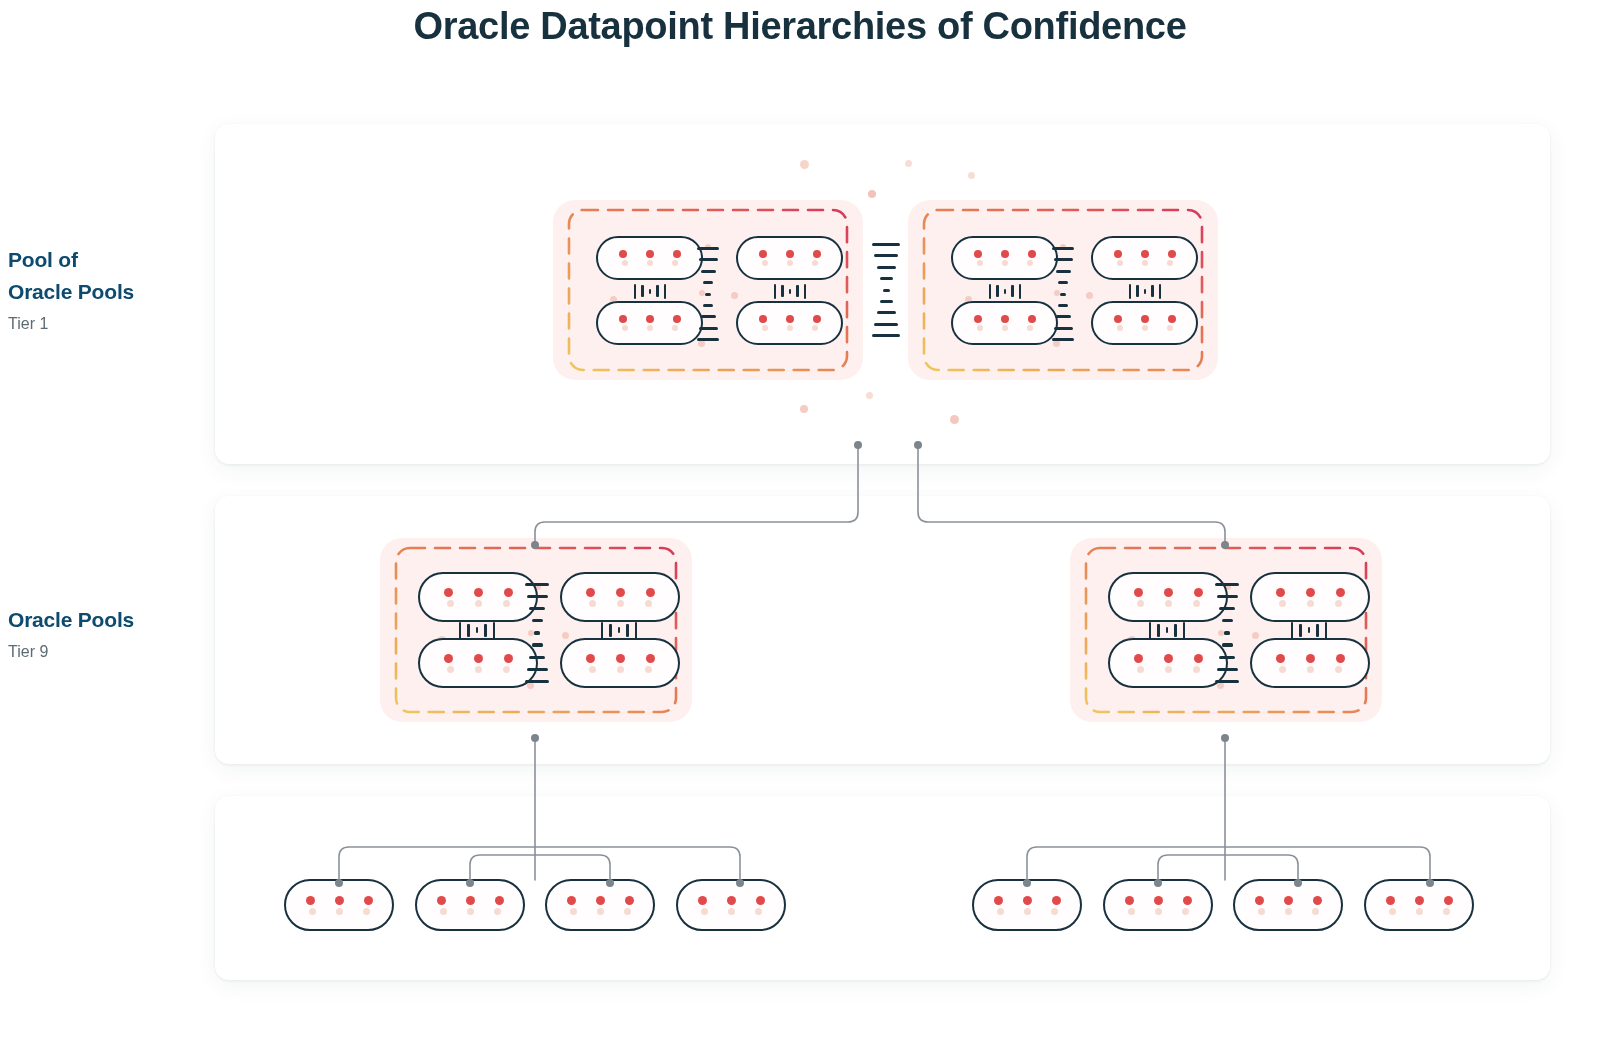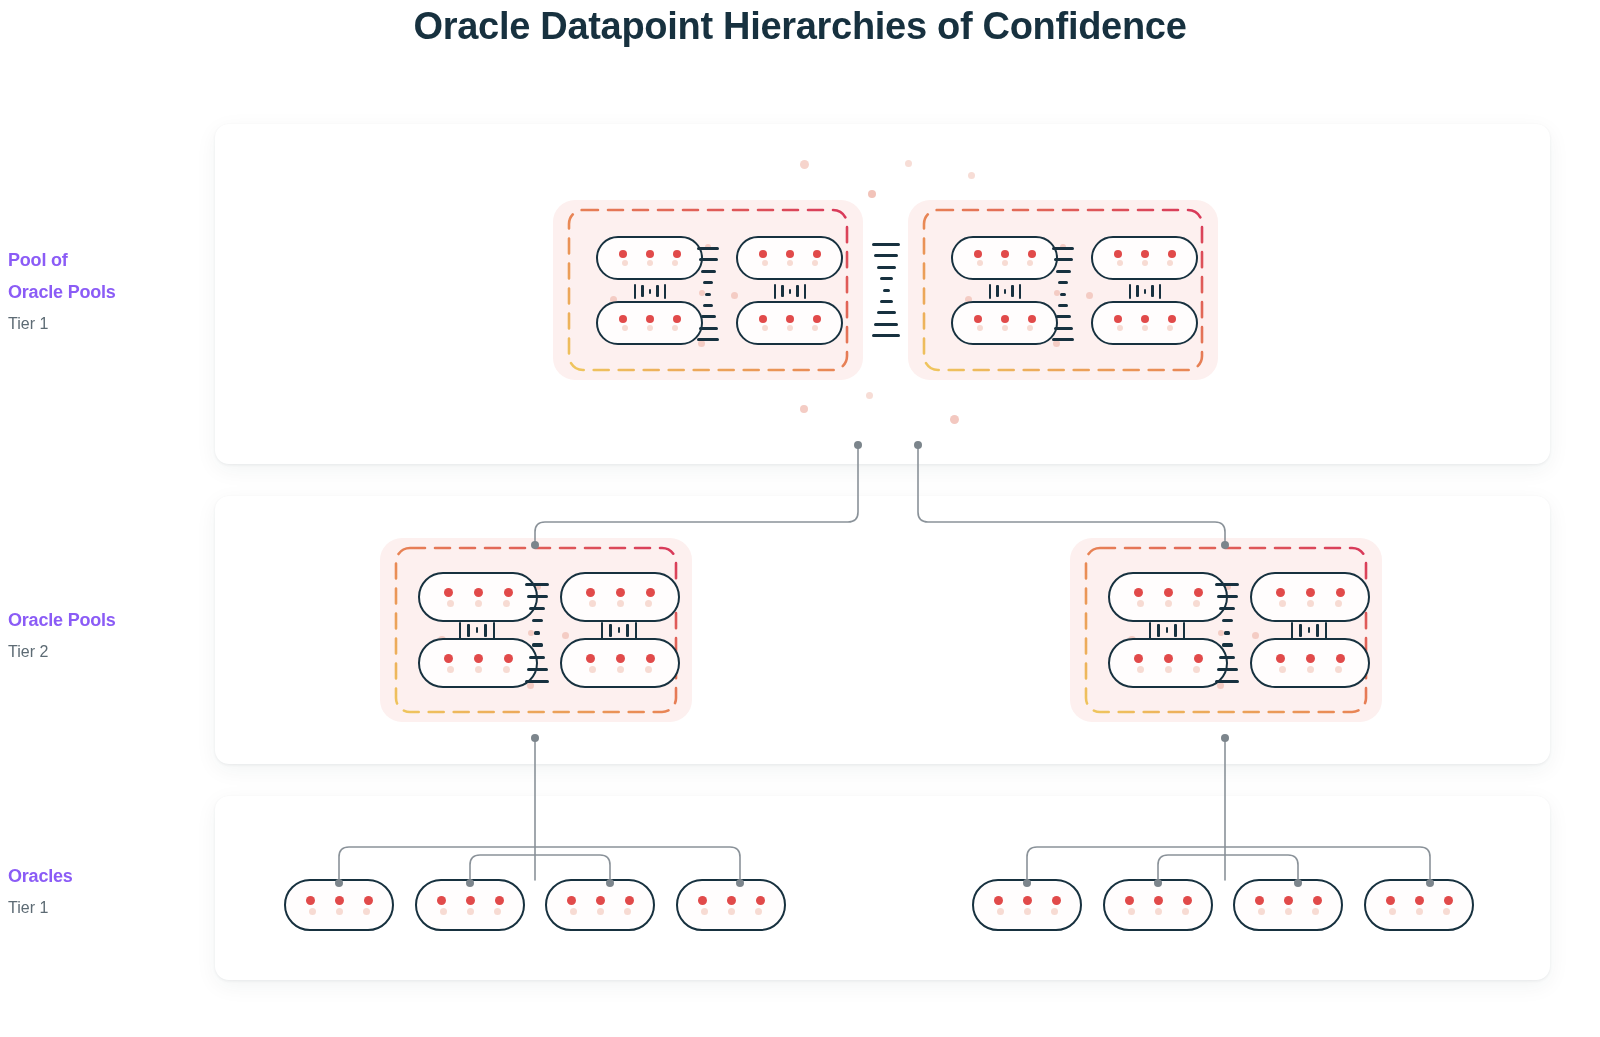--- a/index.html
+++ b/index.html
@@ -27,23 +27,23 @@
     font-weight: 700;
     color: #17313f;
     letter-spacing: -0.3px;
     line-height: 48px;
     padding-top: 2px;
   }
 
   
   .tier-label { position: absolute; left: 8px; width: 200px; }
   .tier-label .tl-name {
-    font-size: 18px;
+    font-size: 21px;
     font-weight: 700;
-    color: #8b5cf6;
+    color: #0c4a6e;
     line-height: 32px;
     letter-spacing: -0.2px;
   }
   .tier-label .tl-sub {
     font-size: 16px;
     font-weight: 400;
     color: #5d6b74;
     line-height: 28px;
     margin-top: 2px;
   }
@@ -165,27 +165,23 @@
   <div class="panel" id="panel-tier1"></div>
 
   <div class="tier-label" id="label-tier3">
     <div class="tl-name">Pool of</div>
     <div class="tl-name">Oracle Pools</div>
     <div class="tl-sub">Tier 1</div>
   </div>
 
   <div class="tier-label" id="label-tier2">
     <div class="tl-name">Oracle Pools</div>
-    <div class="tl-sub">Tier 2</div>
-  </div>
-
-  <div class="tier-label" id="label-tier1">
-    <div class="tl-name">Oracles</div>
-    <div class="tl-sub">Tier 1</div>
-  </div>
+    <div class="tl-sub">Tier 9</div>
+  </div>
+
 
   <svg class="connector-layer" viewBox="0 0 1600 1037" width="1600" height="1037">
     <defs>
       <linearGradient id="ringGrad" x1="0" y1="1" x2="1" y2="0">
         <stop offset="0%" stop-color="#efc75e"></stop>
         <stop offset="45%" stop-color="#e98a55"></stop>
         <stop offset="100%" stop-color="#d8385a"></stop>
       </linearGradient>
     </defs>
 

